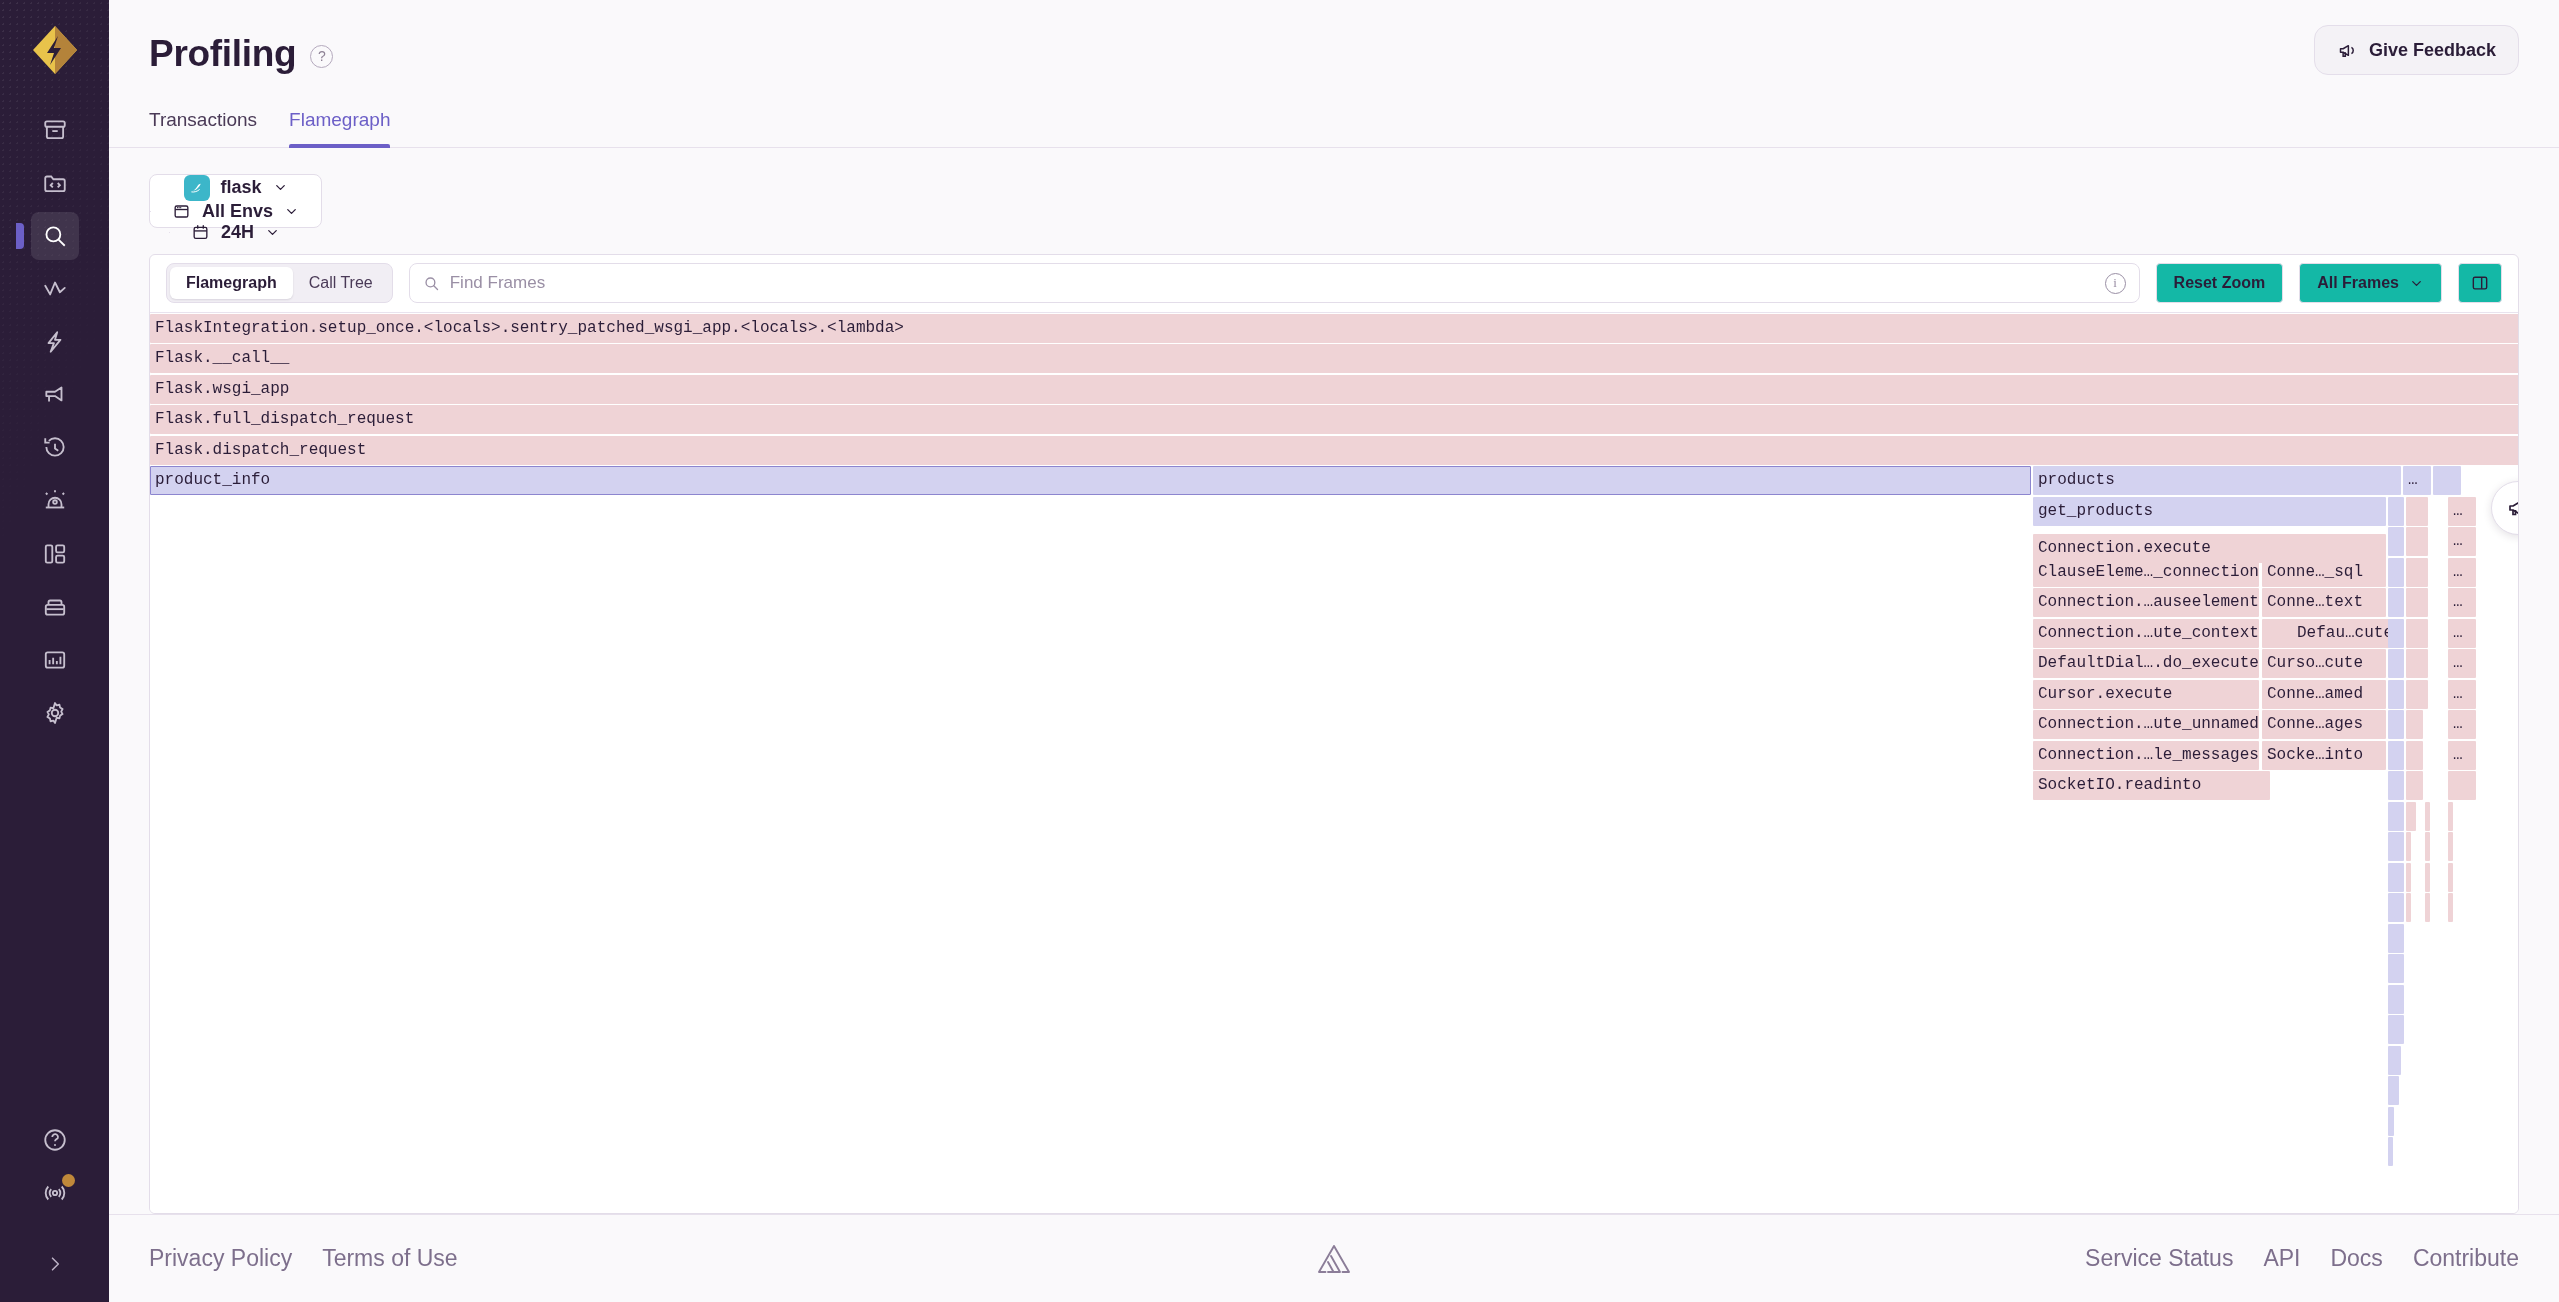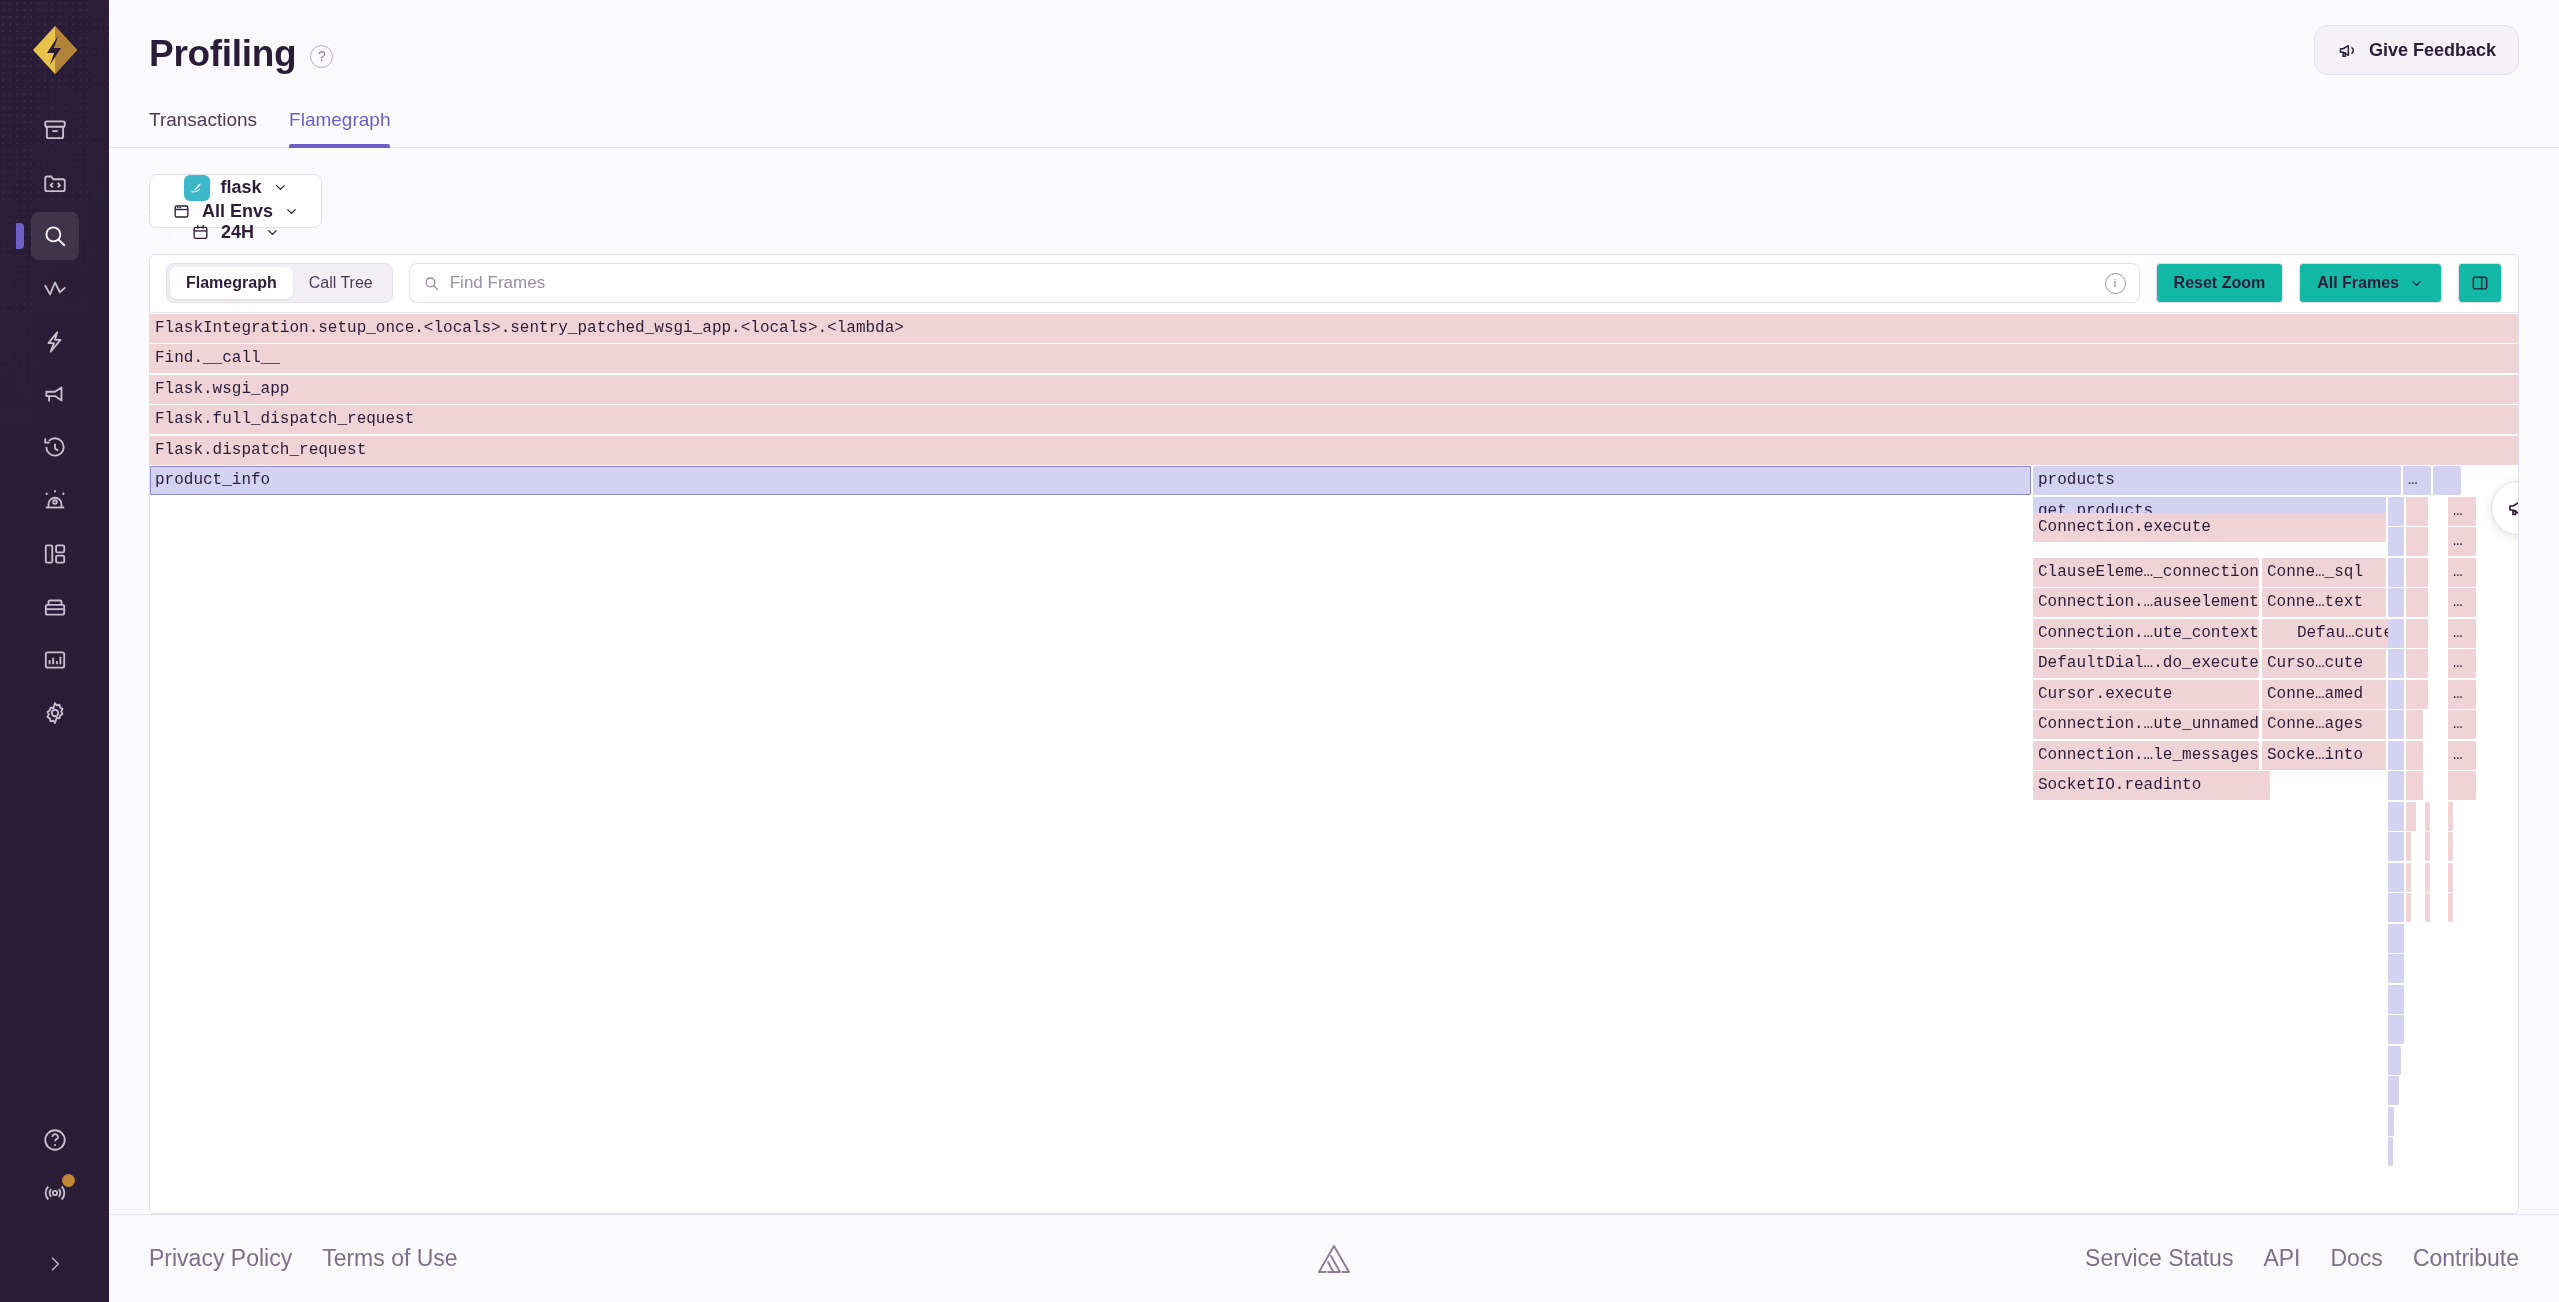--- a/index.html
+++ b/index.html
@@ -371,33 +371,33 @@
 
     <div class="fg-canvas" id="fg-canvas">
       <div class="float-feedback" style="right:-27px; top:168px;">
         <svg viewBox="0 0 24 24">
             <path d="M4 10v4h3l6 3.5V6.5L7 10H4z" stroke-linejoin="round"></path>
             <path d="M7 14v4.5h2.5V14"></path>
             <path d="M16.5 8.5a4 4 0 010 7"></path>
           </svg>
       </div>
     <div class="frame sys" style="left: 0px; width: 2400px; top: 1px;">FlaskIntegration.setup_once.&lt;locals&gt;.sentry_patched_wsgi_app.&lt;locals&gt;.&lt;lambda&gt;</div>
-        <div class="frame sys" style="left: 0px; width: 2400px; top: 31.5px;">Find.__call__</div>
+        <div class="frame sys" style="left: 0px; width: 2400px; top: 31.5px;">Flask.__call__</div>
         <div class="frame sys" style="left: 0px; width: 2400px; top: 62px;">Flask.wsgi_app</div>
         <div class="frame sys" style="left: 0px; width: 2400px; top: 92.5px;">Flask.full_dispatch_request</div>
         <div class="frame sys" style="left: 0px; width: 2400px; top: 123px;">Flask.dispatch_request</div>
         <div class="frame sel" style="left: 0px; width: 1881px; top: 153.5px;">product_info</div>
         <div class="frame app" style="left: 1883px; width: 368px; top: 153.5px;">products</div>
         <div class="frame app" style="left: 2253px; width: 28px; top: 153.5px;">…</div>
         <div class="frame app" style="left: 2283px; width: 28px; top: 153.5px;"></div>
         <div class="frame app" style="left: 1883px; width: 353px; top: 184px;">get_products</div>
         <div class="frame app" style="left: 2238px; width: 16px; top: 184px;"></div>
         <div class="frame sys" style="left: 2256px; width: 22px; top: 184px;"></div>
         <div class="frame sys" style="left: 2298px; width: 28px; top: 184px;">…</div>
-        <div class="frame sys" style="left: 1883px; width: 353px; top: 200px;">Connection.execute</div>
+        <div class="frame sys" style="left: 1883px; width: 353px; top: 221px;">Connection.execute</div>
         <div class="frame app" style="left: 2238px; width: 16px; top: 214.5px;"></div>
         <div class="frame sys" style="left: 2256px; width: 22px; top: 214.5px;"></div>
         <div class="frame sys" style="left: 2298px; width: 28px; top: 214.5px;">…</div>
         <div class="frame sys" style="left: 1883px; width: 226px; top: 245px;">ClauseEleme…_connection</div>
         <div class="frame sys" style="left: 2112px; width: 124px; top: 245px;">Conne…_sql</div>
         <div class="frame app" style="left: 2238px; width: 16px; top: 245px;"></div>
         <div class="frame sys" style="left: 2256px; width: 22px; top: 245px;"></div>
         <div class="frame sys" style="left: 2298px; width: 28px; top: 245px;">…</div>
         <div class="frame sys" style="left: 1883px; width: 226px; top: 275.5px;">Connection.…auseelement</div>
         <div class="frame sys" style="left: 2112px; width: 124px; top: 275.5px;">Conne…text</div>

